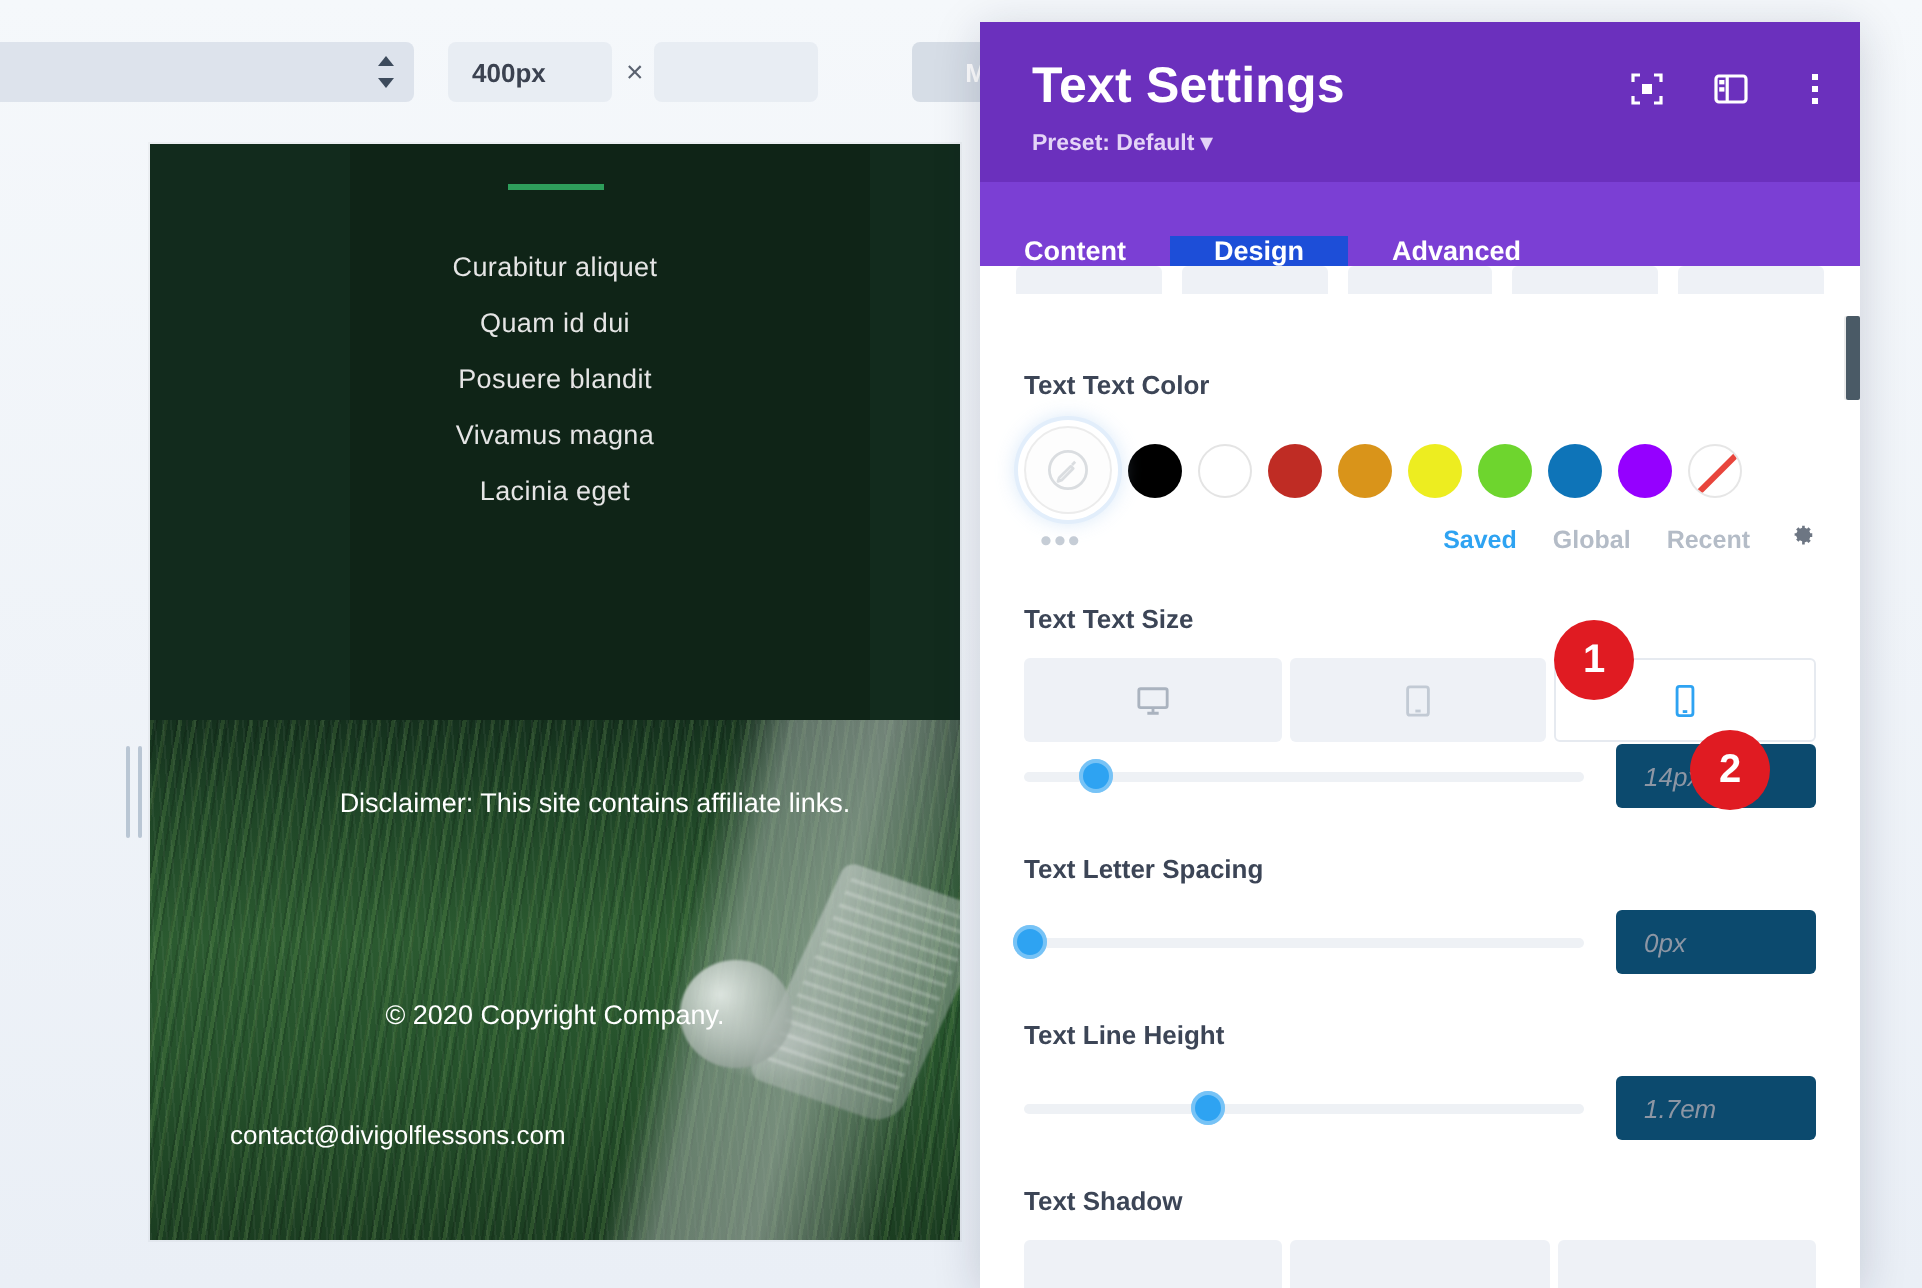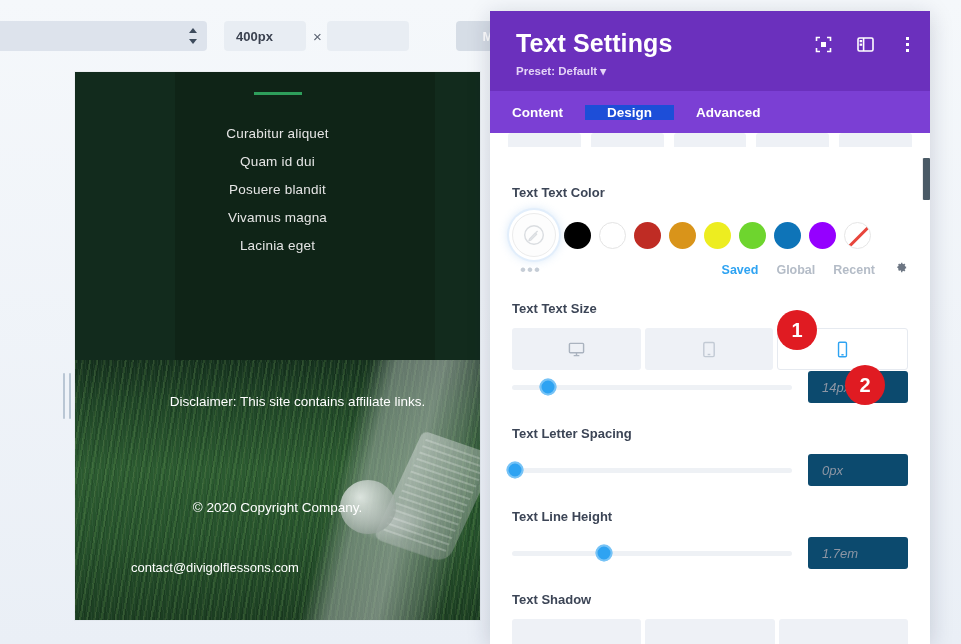--- a/index.html
+++ b/index.html
@@ -109,21 +109,21 @@
   }
   .ball {
     position: absolute; right: 84px; top: 120px; width: 56px; height: 54px;
     border-radius: 50%;
     background: radial-gradient(circle at 36% 32%, rgba(232,238,234,.9), rgba(158,170,163,.72) 70%, rgba(120,134,126,.55));
     filter: blur(.4px);
   }
   .grass-text { position: absolute; left: 0; right: 0; color: #ffffff; text-align: center; }
   .g-disclaimer { top: 34px; font-size: 13.5px; padding-left: 40px; }
   .g-copy { top: 140px; font-size: 13.5px; }
-  .g-mail { top: 200px; font-size: 13px; text-align: left; padding-left: 56px; }
+  .g-mail { top: 200px; font-size: 13px; text-align: left; padding-left: 40px; }
 
   
   .drag-handle {
     position: absolute; left: 2px; top: 300px; width: 14px; height: 48px;
     display: flex; gap: 4px; align-items: center; justify-content: center;
   }
   .drag-handle span { display:block; width:2px; height:46px; background:#b9c6d4; border-radius:2px; }
 
   
   .modal {
@@ -135,21 +135,21 @@
   .modal-head {
     background: #6b30bd; height: 80px; position: relative; padding: 18px 20px 0 26px;
     flex: 0 0 auto;
   }
   .modal-title { color:#fff; font-size: 25px; font-weight: 700; letter-spacing: .1px; }
   .modal-preset { color:#e4d4f7; font-size: 11.5px; font-weight: 700; margin-top: 6px; }
   .head-icons { position: absolute; right: 14px; top: 24px; display:flex; align-items:center; gap: 24px; }
   .hicon { width: 18px; height: 18px; color:#fff; display:flex; align-items:center; justify-content:center; }
   .hicon svg { display:block; }
 
-  .tabs { background: #7b3fd4; height: 42px; display: flex; align-items: center; flex:0 0 auto; }
+  .tabs { background: #7b3fd4; height: 42px; display: flex; align-items: flex-end; flex:0 0 auto; }
   .tab {
     display: flex; align-items: center; padding: 0 22px;
     color: #ffffff; font-size: 13.5px; font-weight: 700;
   }
   .tab.active { background: #1d4ed8; }
 
   .sub-tabs {
     background: #fff; height: 14px; display:flex; gap: 10px; padding: 0 18px;
     flex: 0 0 auto; align-items: flex-start; overflow: hidden;
   }

